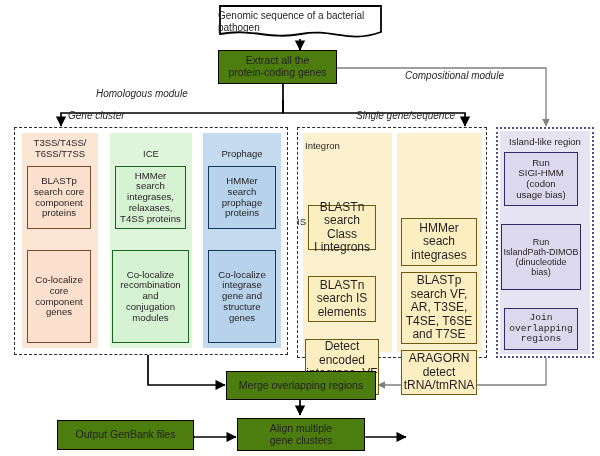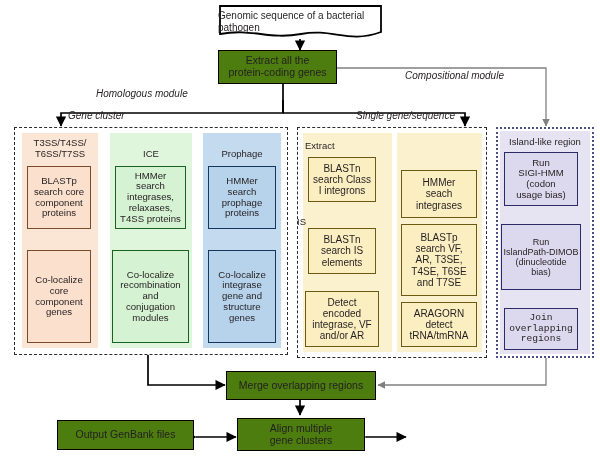--- a/index.html
+++ b/index.html
@@ -21,21 +21,21 @@
   
   .c-peach{background:#fbe5d5;}
   .c-green{background:#dff5dc;}
   .c-blue{background:#c3daef;}
   .c-yellow{background:#fcf1cf;}
   .c-purple{background:#e6e4f2;}
 
   .b-peach{background:#fbe0cd;border:1.6px solid #7a4a2a;font-size:9.6px;color:#231f20;}
   .b-green{background:#d5f2d2;border:1.7px solid #17631f;font-size:9.6px;}
   .b-blue{background:#b7d3ec;border:1.7px solid #17365d;font-size:9.6px;}
-  .b-yellow{background:#fbeec0;border:1.7px solid #6b5a13;font-size:10px;}
+  .b-yellow{background:#fbeec0;border:1.7px solid #6b5a13;font-size:12px;margin-top:48px;}
   .b-purple{background:#dcd9ee;border:1.7px solid #2e2a66;font-size:9.6px;}
 
   .doc{position:absolute;}
   .doc .txt{position:absolute;left:0;top:6px;width:100%;
             font-size:10px;line-height:1.2;}
 </style>
 </head>
 <body>
 
 <div id="canvas">
@@ -154,21 +154,21 @@
 integrase
 gene and
 structure
 genes</div>
 
   <div class="grp grp-dashed" style="left:297px;top:127px;width:190px;height:231px;"></div>
 
   <div class="col c-yellow" style="left:303px;top:133px;width:89px;height:219px;"></div>
   <div class="col c-yellow" style="left:397px;top:133px;width:85px;height:219px;"></div>
 
-  <div class="colhead" style="left:305px;top:140px;width:89px;text-align:left;">Extract</div>
+  <div class="colhead" style="left:305px;top:140px;width:89px;text-align:left;">Integron</div>
   <div class="colhead" style="left:297px;top:216px;width:89px;text-align:left;">IS</div>
 
   <div class="node b-yellow" style="left:308px;top:157px;width:68px;height:45px;white-space:pre-line;">BLASTn
 search Class
 I integrons</div>
   <div class="node b-yellow" style="left:308px;top:228px;width:68px;height:46px;white-space:pre-line;">BLASTn
 search IS
 elements</div>
   <div class="node b-yellow" style="left:305px;top:291px;width:74px;height:56px;white-space:pre-line;">Detect
 encoded

